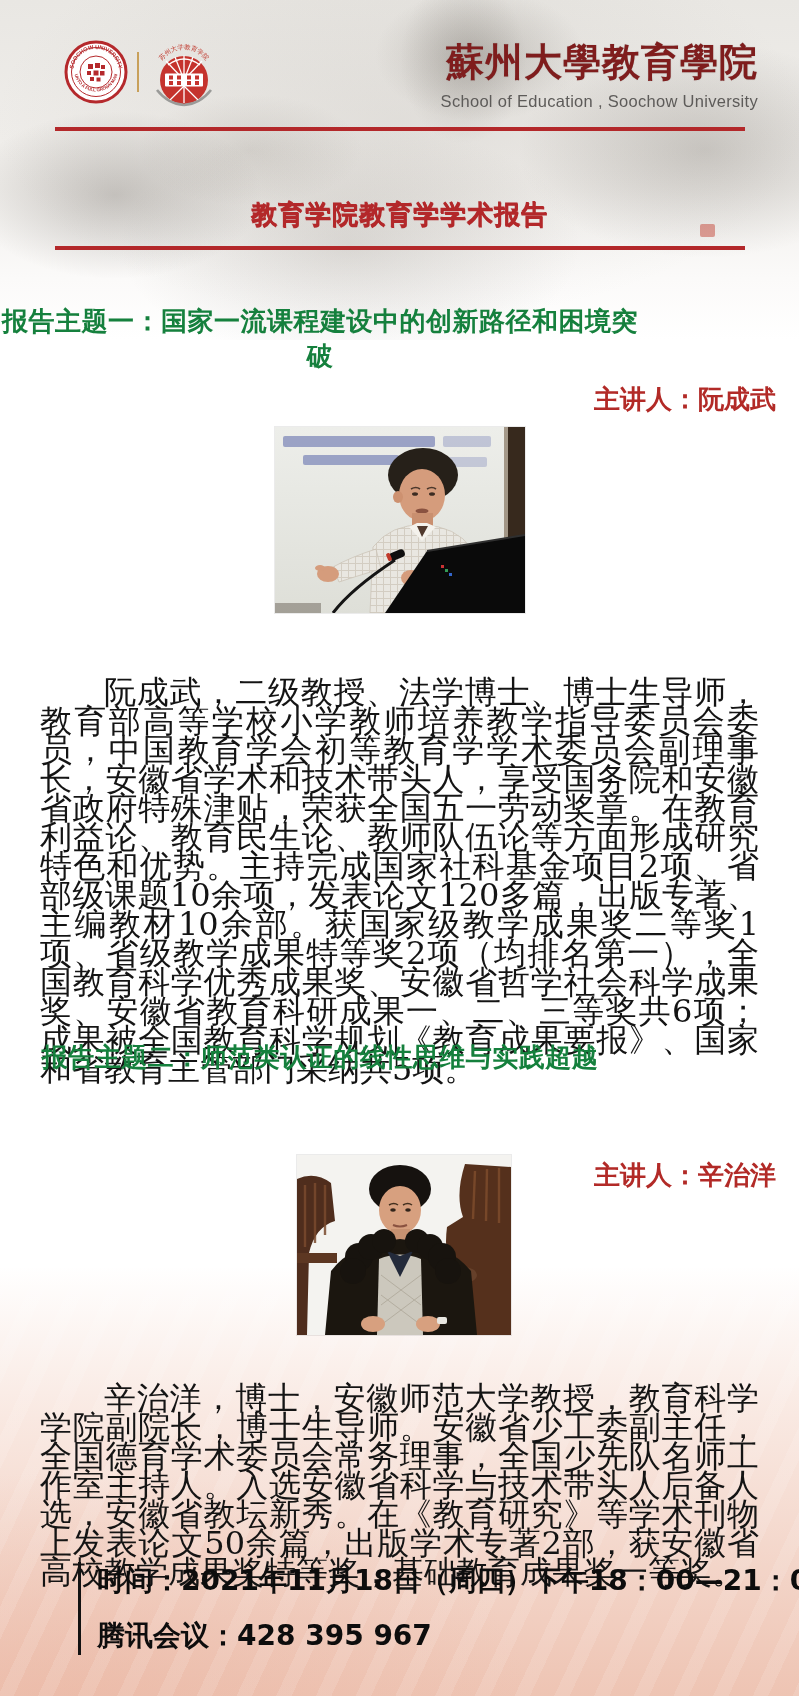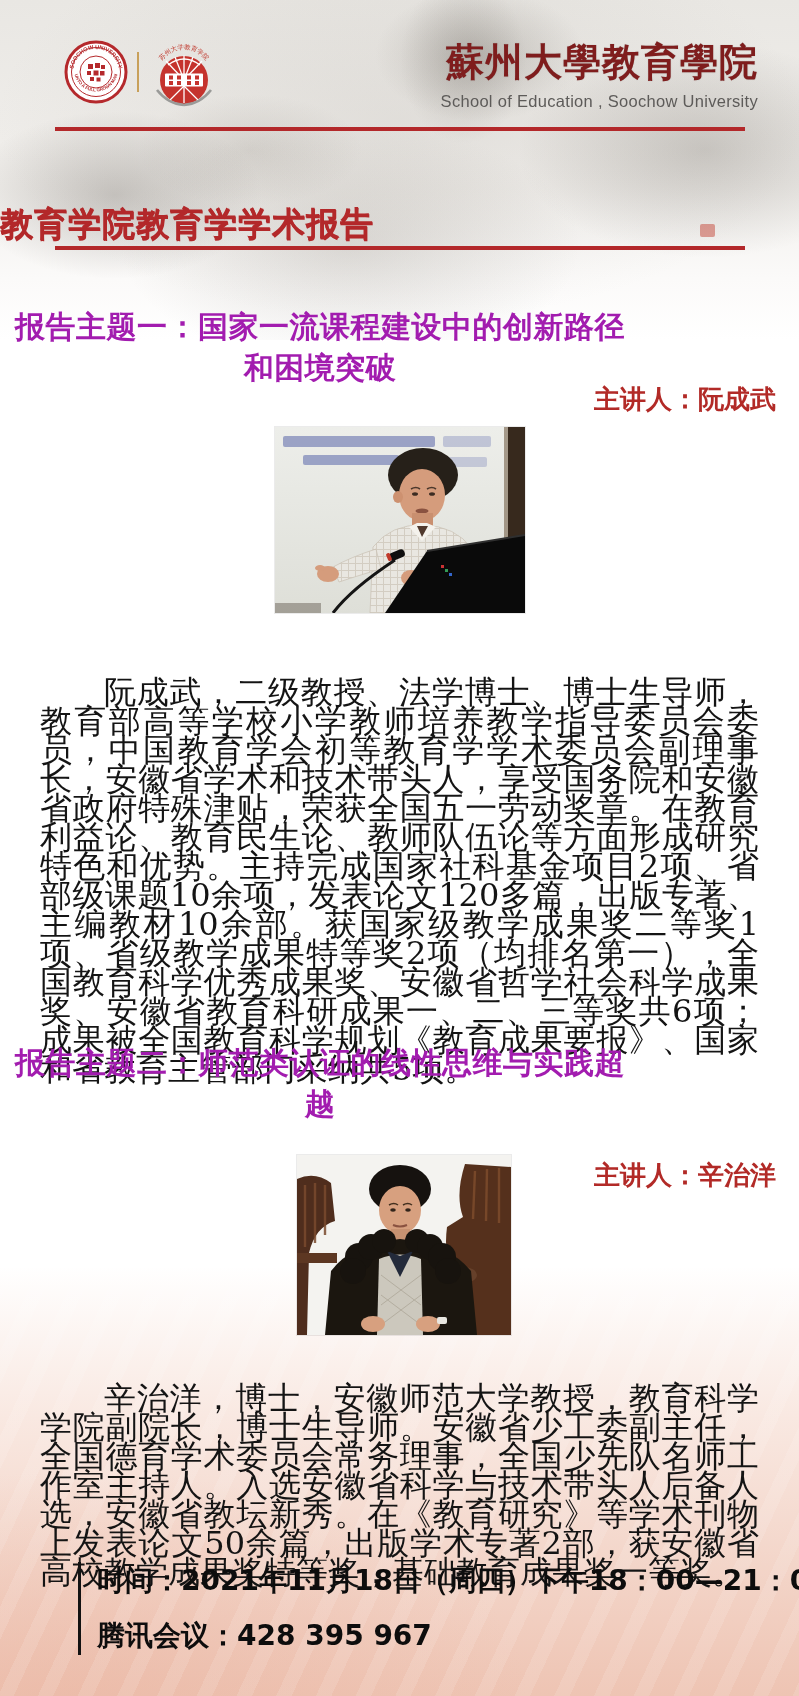--- a/index.html
+++ b/index.html
@@ -42,28 +42,28 @@
   }
   .brand-sub{
     font-family:"Liberation Sans",sans-serif;font-size:16.5px;color:#5d5b59;
     letter-spacing:.3px;margin-top:4px;white-space:nowrap;text-align:right;
   }
   
   .rule{position:absolute;left:55px;width:690px;height:4px;background:#b3282a;z-index:2;}
   .rule-top{top:127px;}
   .rule-bottom{top:246px;}
   .banner-title{
-    position:absolute;top:180px;left:0;width:799px;text-align:left;z-index:2;
-    font-family:"DejaVu Sans",sans-serif;font-weight:900;font-size:33px;color:#b3282a;
+    position:absolute;top:180px;left:0;width:799px;text-align:center;z-index:2;
+    font-family:"DejaVu Sans",sans-serif;font-weight:900;font-size:26px;color:#b3282a;
     letter-spacing:1px;text-shadow:.5px .5px 0 #b3282a;
   }
   
   .topic{
     position:absolute;left:0;width:640px;text-align:center;z-index:2;
-    font-family:"DejaVu Sans",sans-serif;font-weight:900;font-size:30px;color:#a21caf;
+    font-family:"DejaVu Sans",sans-serif;font-weight:900;font-size:26px;color:#15803d;
     letter-spacing:.5px;
   }
   .topic-1{top:282px;}
   .topic-2{top:1018px;}
   .speaker{
     position:absolute;left:0;width:776px;text-align:right;z-index:2;
     font-family:"DejaVu Sans",sans-serif;font-weight:900;font-size:26px;color:#b22a27;
   }
   .speaker-1{top:356px;}
   .speaker-2{top:1132px;}

